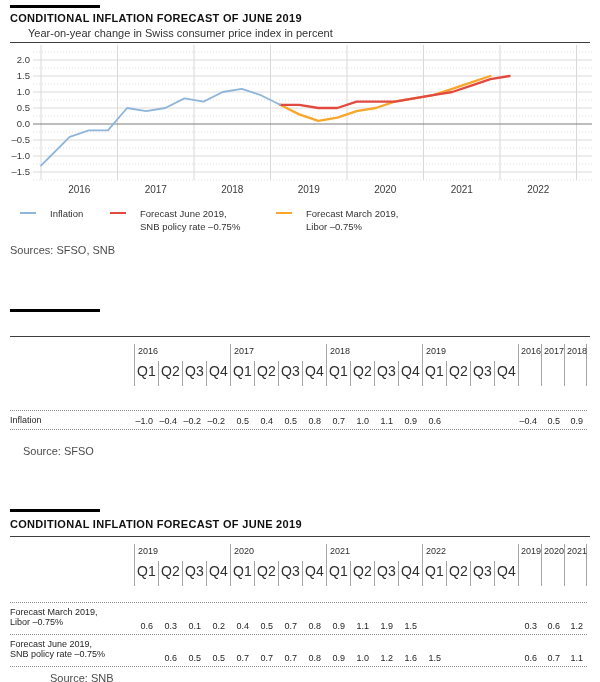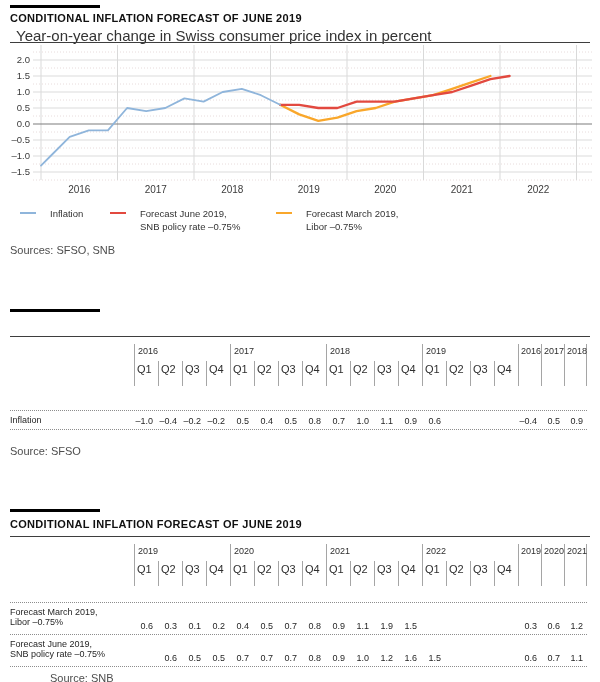--- a/index.html
+++ b/index.html
@@ -6,41 +6,41 @@
   .page{
     position:relative;width:600px;height:682px;background:#ffffff;overflow:hidden;
     font-family:"Liberation Sans","DejaVu Sans",sans-serif;color:#1f1f1f;
   }
   .section{position:absolute;left:0;width:500px;}
   .accent-bar{position:absolute;left:10px;width:90px;height:3px;background:#000;}
   .section-title{
     position:absolute;left:10px;margin:0;font-size:11px;font-weight:bold;
     letter-spacing:.3px;color:#111;white-space:nowrap;
   }
-  .subtitle{position:absolute;left:16px;font-size:15px;color:#333;}
+  .subtitle{position:absolute;left:28px;font-size:11px;color:#333;}
   .title-rule{position:absolute;left:10px;width:580px;border-top:1.5px solid #3e3e3e;}
   .chart-svg{position:absolute;left:0;top:42px;}
   .chart-svg text{font-family:"Liberation Sans","DejaVu Sans",sans-serif;}
   .legend{position:absolute;top:207px;left:0;width:600px;height:32px;}
   .legend-item{position:absolute;top:0;display:flex;}
   .legend-swatch{width:16px;height:2.5px;margin-top:4.5px;flex:0 0 auto;}
   .legend-text{margin-left:14px;font-size:9.5px;line-height:13px;color:#333;white-space:nowrap;}
   .source-note{position:absolute;left:10px;font-size:11px;color:#4d4d4d;}
 
   
   .t-wrap{position:absolute;left:10px;}
   .t-grid{display:grid;grid-template-columns:124px repeat(16,24px) repeat(3,23px);width:577px;}
   .hrow-year{height:17px;}
   .hrow-quarter{height:16px;}
   .hrow-stub{height:9px;}
   .tick{border-left:1px solid #a5a5a5;}
   .tick-r{border-right:1px solid #a5a5a5;}
   .ycell{grid-column:span 4;font-size:9px;color:#2e2e2e;padding:2px 0 0 3px;white-space:nowrap;}
   .acell{font-size:9px;color:#2e2e2e;padding:2px 0 0 2px;white-space:nowrap;}
-  .qcell{font-size:11px;color:#2e2e2e;padding:2px 0 0 2px;}
+  .qcell{font-size:14px;color:#2e2e2e;padding:2px 0 0 2px;}
   .drows{width:577px;}
   .drow{display:grid;grid-template-columns:124px repeat(16,24px) repeat(3,23px);
         border-top:1px dotted #8d8d8d;}
   .drows .drow:last-child{border-bottom:0;}
   .drow-end{border-top:1px dotted #8d8d8d;height:0;}
   .rlabel{font-size:9px;line-height:10.5px;color:#1f1f1f;padding:3.5px 0 3.5px 0;align-self:start;}
   .val{font-size:9px;color:#1f1f1f;text-align:right;padding:0 5px 3.5px 0;align-self:end;}
   .val.annual{padding-right:4px;}
   .row-observed{min-height:18px;}
   .row-forecast{min-height:31px;}
@@ -209,21 +209,21 @@
             <div class="val"></div>
             <div class="val"></div>
             <div class="val"></div>
             <div class="val annual">–0.4</div>
             <div class="val annual">0.5</div>
             <div class="val annual">0.9</div>
           </div>
           <div class="drow-end"></div>
         </div>
       </div>
-    <div class="source-note" style="top:140px;">Source: SFSO</div>
+    <div class="source-note" style="top:140px;margin-left:13px;">Source: SFSO</div>
   </div>
 
   <div class="section" style="top:505px;height:177px;">
     <div class="accent-bar" style="top:4px;"></div>
     <h1 class="section-title" style="top:13px;">CONDITIONAL INFLATION FORECAST OF JUNE 2019</h1>
     <div class="title-rule" style="top:31px;"></div>
     <div class="t-wrap" style="top:39px;" id="forecast-header">
         <div class="t-grid hrow-year">
           <div></div>
           <div class="ycell tick">2019</div>

